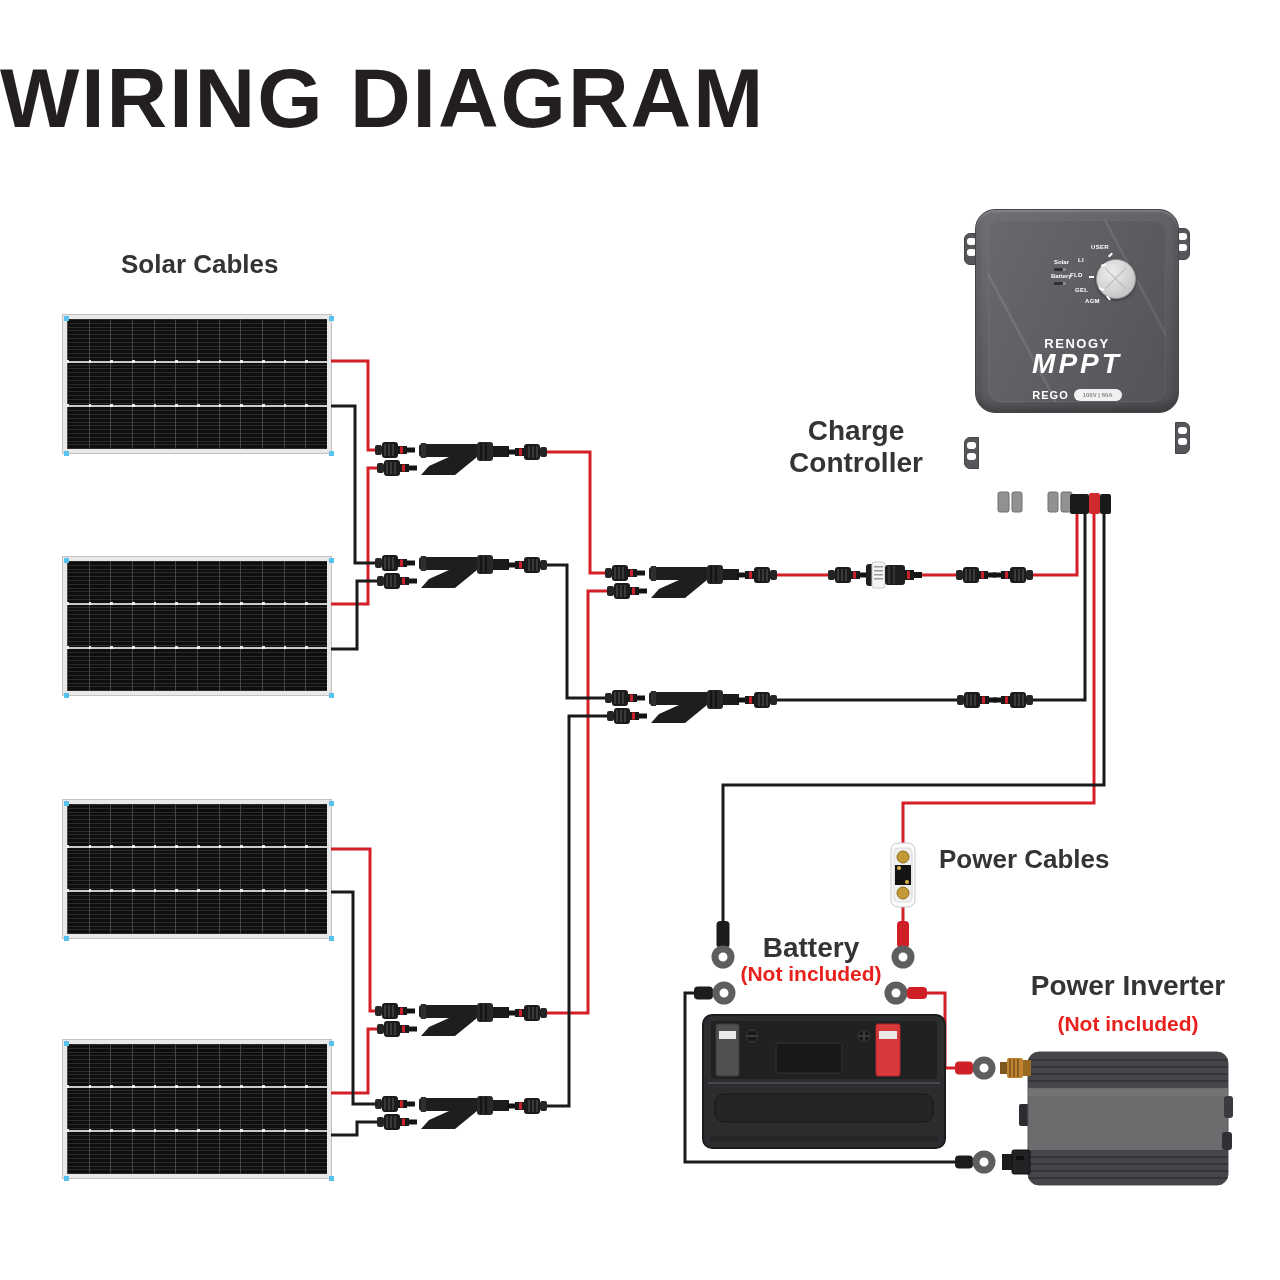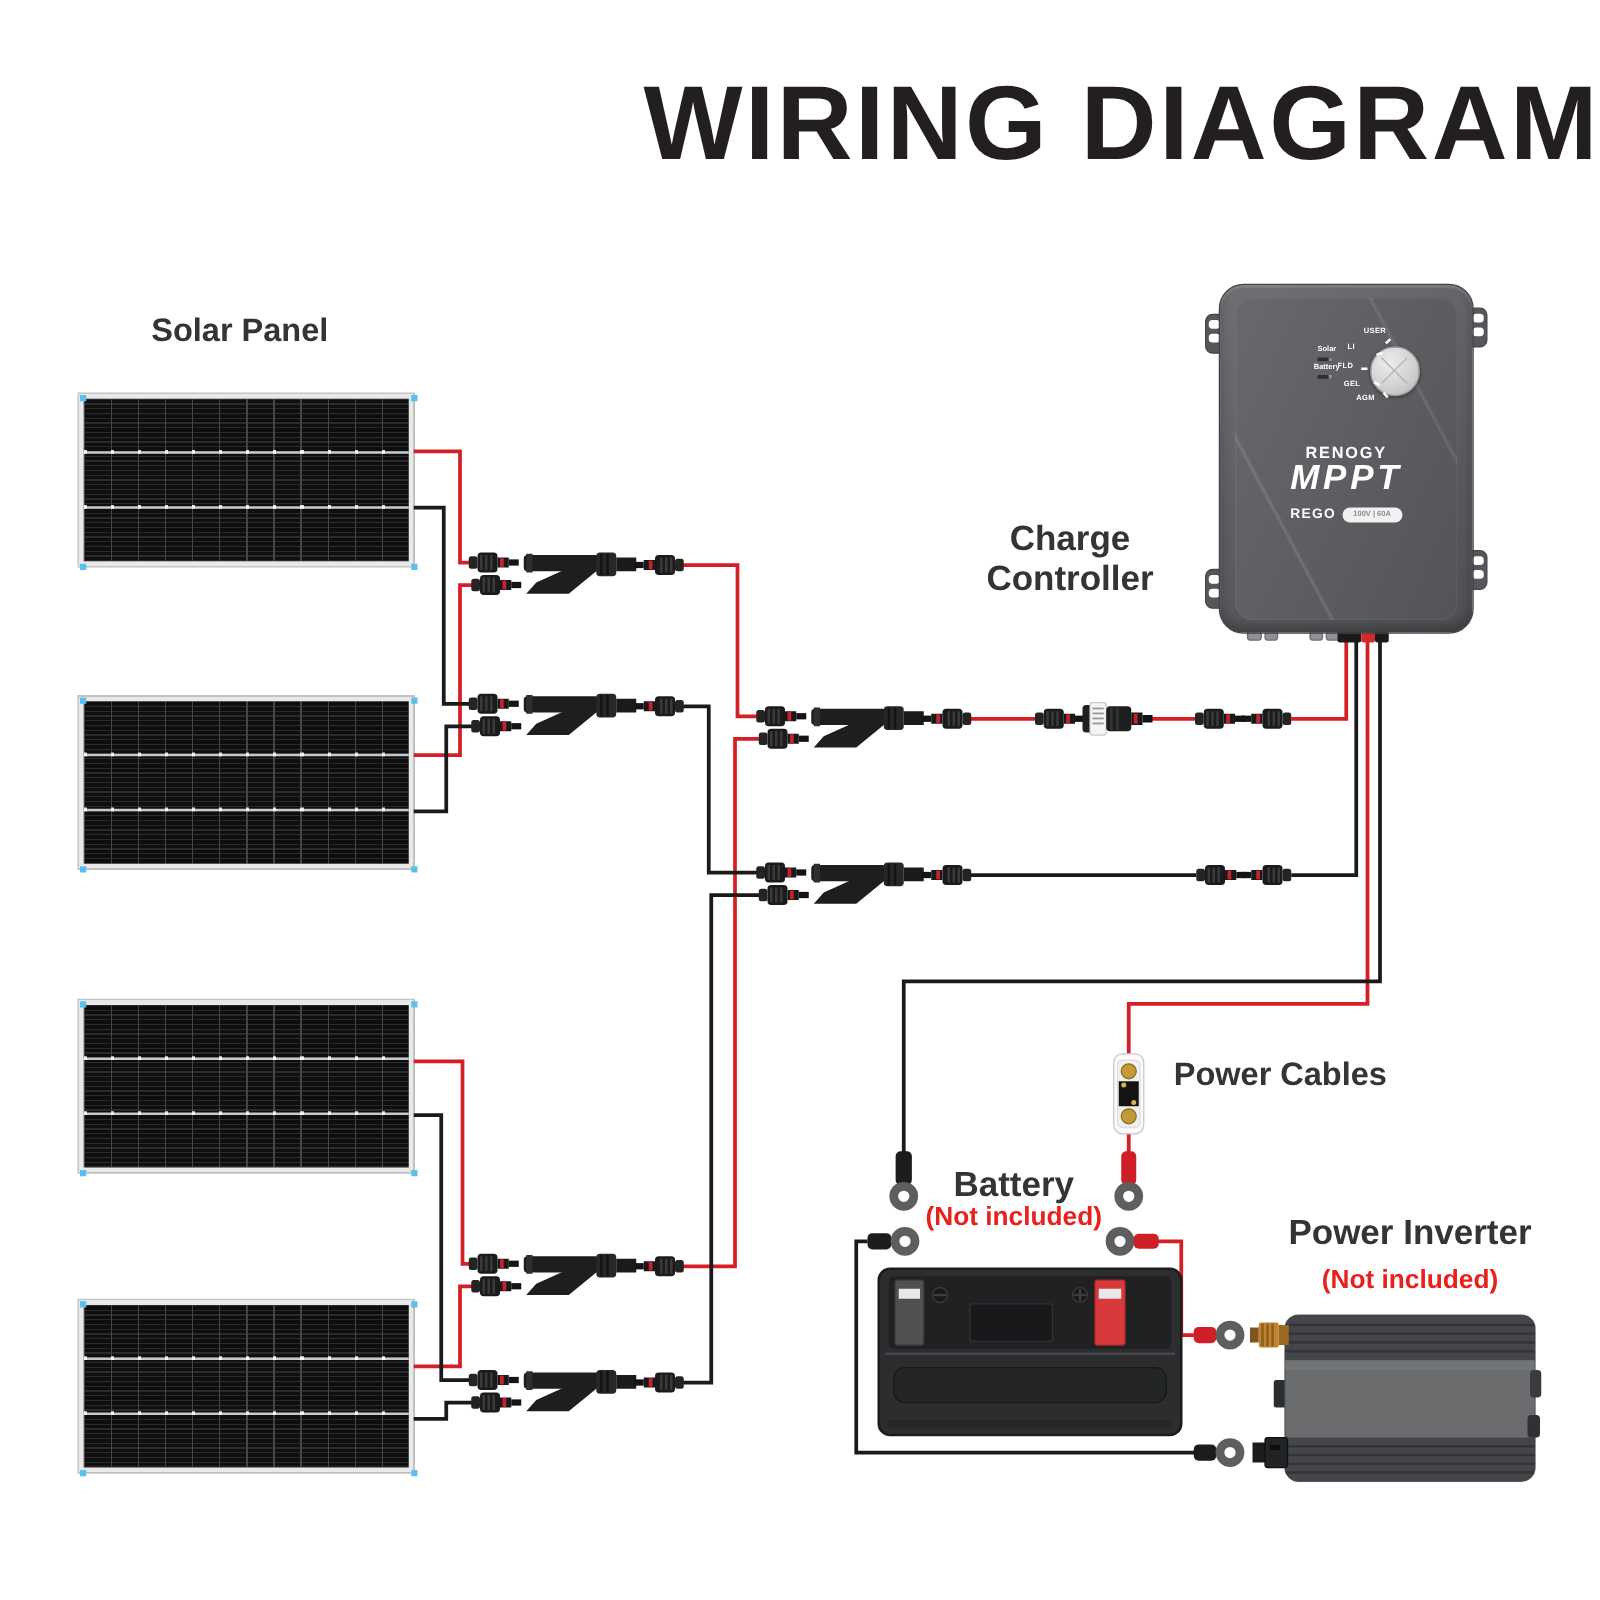--- a/index.html
+++ b/index.html
@@ -1,20 +1,20 @@
 <!DOCTYPE html>
 <html><head>
 <meta charset="utf-8">
 <style>
   html,body{margin:0;padding:0;background:#ffffff;}
   .stage{position:relative;width:1280px;height:1280px;background:#ffffff;overflow:hidden;
          font-family:"Liberation Sans", sans-serif;}
   .abs{position:absolute;}
   
-  .title{left:0;top:56px;width:1280px;text-align:right;font-size:84px;font-weight:800;
+  .title{left:0;top:56px;width:1280px;text-align:left;font-size:84px;font-weight:800;
          letter-spacing:2px;color:#231f20;line-height:1;}
   .lbl{color:#343434;font-weight:600;}
   .lbl-solar{left:121px;top:249px;font-size:26px;}
   .lbl-cc{left:738px;top:415px;width:236px;text-align:center;font-size:28px;}
   .lbl-tray{left:939px;top:844px;font-size:26px;}
   .lbl-batt{left:711px;top:932px;width:200px;text-align:center;font-size:28px;}
   .lbl-batt-note{left:711px;top:962px;width:200px;text-align:center;font-size:21px;font-weight:700;color:#e8211d;}
   .lbl-inv{left:1018px;top:970px;width:220px;text-align:center;font-size:28px;}
   .lbl-inv-note{left:1018px;top:1012px;width:220px;text-align:center;font-size:21px;font-weight:700;color:#e8211d;}
   
@@ -26,21 +26,21 @@
       linear-gradient(#c9c9c9,#c9c9c9),
       linear-gradient(#c9c9c9,#c9c9c9),
       repeating-linear-gradient(90deg, #454545 0 1px, transparent 1px 21.67px),
       repeating-linear-gradient(#2b2b2b 0 1px, #0e0e0e 1px 3.8px);
     background-size:100% 3px,100% 3px,100% 2px,100% 2px,100% 100%,100% 100%;
     background-position:0 41px,0 85px,0 42px,0 86px,0 0,0 0;
     background-repeat:no-repeat,no-repeat,no-repeat,no-repeat,repeat,repeat;}
   .dots{position:absolute;left:-3px;top:-3px;width:5px;height:5px;background:#58c1ec;
         box-shadow:265px 0 #58c1ec, 0 135px #58c1ec, 265px 135px #58c1ec;}
   
-  .ctl{left:975px;top:227px;width:204px;height:280px;}
+  .ctl{left:975px;top:209px;width:204px;height:204px;}
   .ctl-body{position:absolute;inset:0;border-radius:20px;border:1px solid #424447;
     background:linear-gradient(150deg,#6e7073 0%,#5e6063 45%,#4e5053 100%);
     box-shadow:inset 0 2px 2px rgba(255,255,255,.18), inset 0 -5px 9px rgba(0,0,0,.28);}
   .ctl-face{position:absolute;left:13px;right:13px;top:11px;bottom:11px;border-radius:14px;
     background:
       linear-gradient(62deg, transparent 24%, rgba(255,255,255,.13) 24.7%, transparent 25.6%),
       linear-gradient(62deg, transparent 77%, rgba(255,255,255,.11) 77.7%, transparent 78.6%),
       linear-gradient(115deg,#67696c 0%,#5b5d60 55%,#525457 100%);
     box-shadow:inset 0 0 0 1px rgba(255,255,255,.06);}
   .tab{position:absolute;width:13px;height:30px;background:#55575a;border:1px solid #434548;}
@@ -65,21 +65,21 @@
   .pill{display:inline-block;vertical-align:middle;margin-left:5px;width:48px;height:12px;line-height:12px;
         background:#f1f1f1;border-radius:6px;font-size:6px;color:#8a8a8a;font-weight:700;text-align:center;}
 </style>
 </head>
 <body>
 
 <div class="stage">
 
   <div class="abs title">WIRING DIAGRAM</div>
 
-  <div class="abs lbl lbl-solar">Solar Panel</div>
+  <div class="abs lbl lbl-solar">Solar Cables</div>
   <div class="abs lbl lbl-cc">Charge Controller</div>
   <div class="abs lbl lbl-tray">Power Cables</div>
   <div class="abs lbl lbl-batt">Battery</div>
   <div class="abs lbl-batt-note">(Not included)</div>
   <div class="abs lbl lbl-inv">Power Inverter</div>
   <div class="abs lbl-inv-note">(Not included)</div>
 
   <div class="abs panel" style="left:63px;top:315px;">
       <span class="dots"></span>
     </div>

